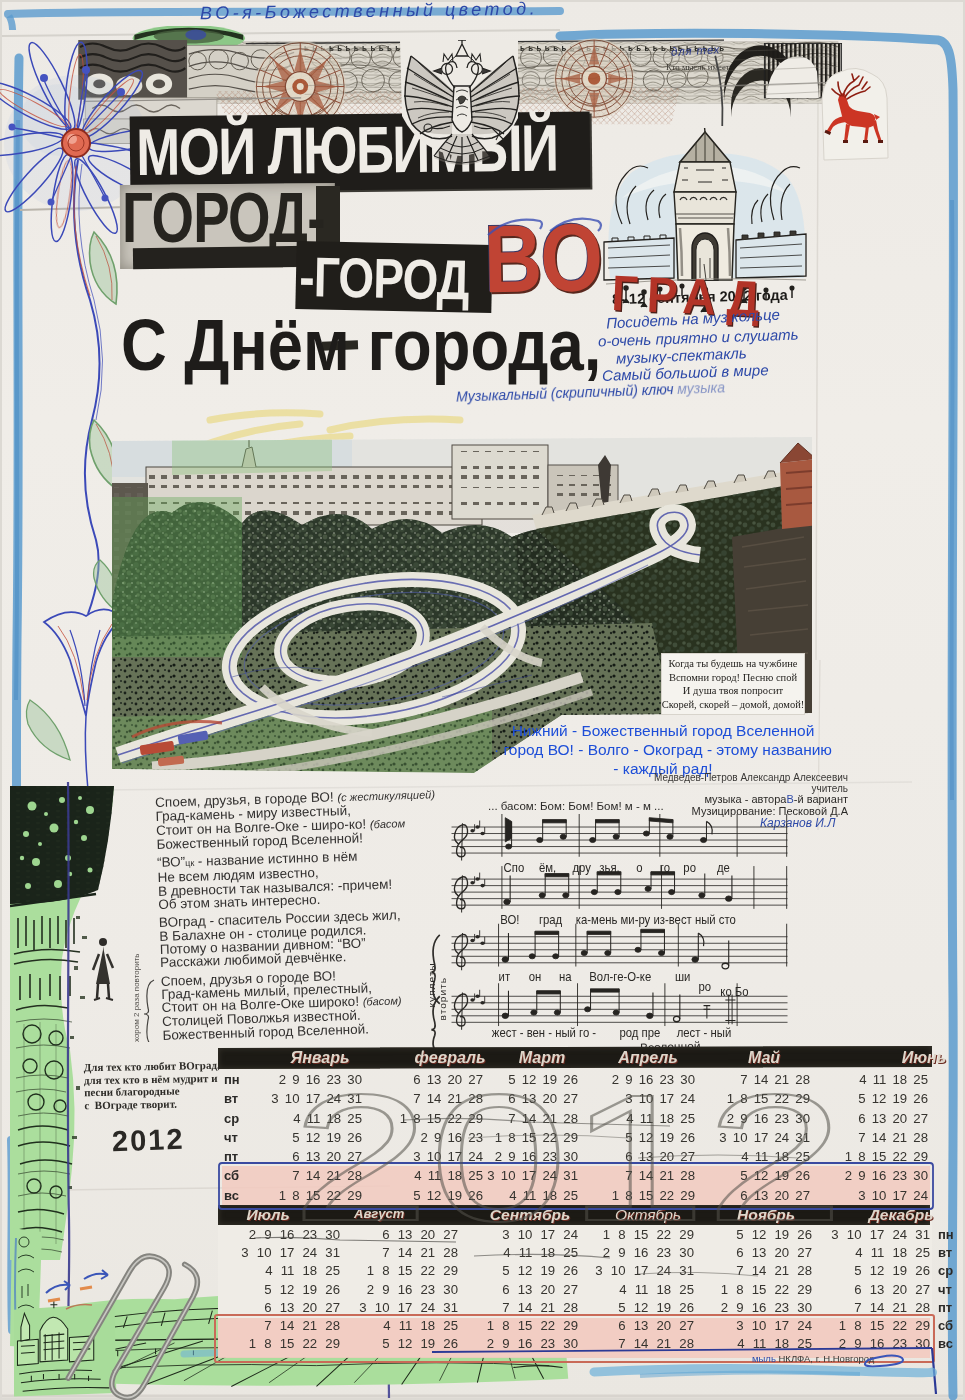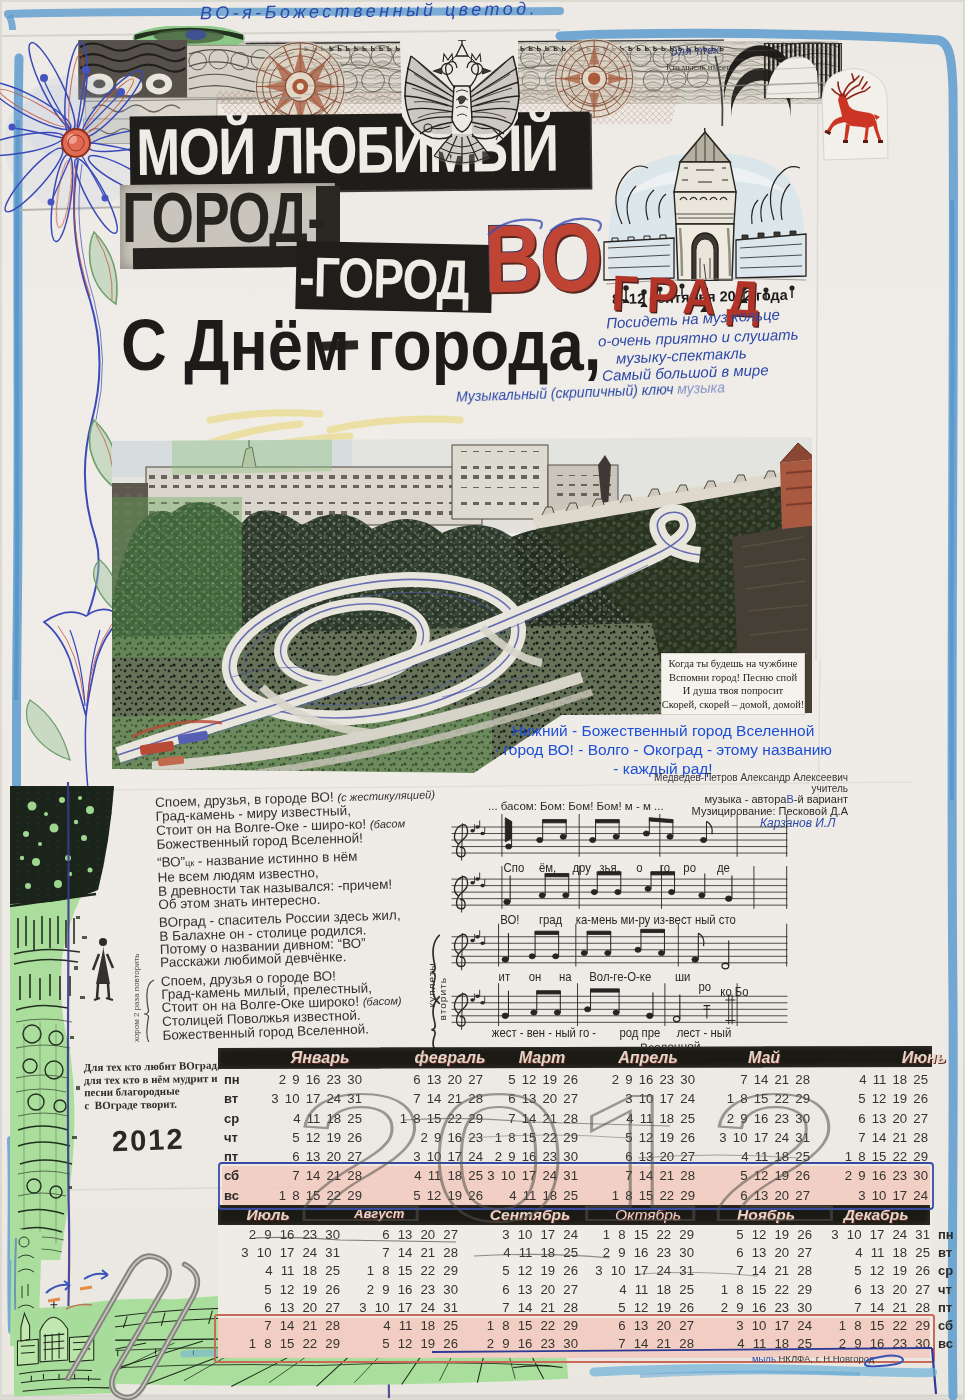--- a/index.html
+++ b/index.html
@@ -806,21 +806,21 @@
 <div class="abs" style="left:206px;top:1206px;width:124px;text-align:center;font-size:15.5px;font-weight:bold;font-style:italic;color:#ded6ca;text-shadow:1px 1px 0 #6b2a20;white-space:nowrap;z-index:3;">Июль</div>
 
 <div class="abs" style="left:354px;top:1206px;width:124px;text-align:left;font-size:13px;font-weight:bold;font-style:italic;color:#ded6ca;text-shadow:1px 1px 0 #6b2a20;white-space:nowrap;z-index:3;">Август</div>
 
 <div class="abs" style="left:468px;top:1206px;width:124px;text-align:center;font-size:15.5px;font-weight:bold;font-style:italic;color:#ded6ca;text-shadow:1px 1px 0 #6b2a20;white-space:nowrap;z-index:3;">Сентябрь</div>
 
 <div class="abs" style="left:586px;top:1206px;width:124px;text-align:center;font-size:15.5px;font-weight:normal;font-style:italic;color:#ded6ca;text-shadow:1px 1px 0 #6b2a20;white-space:nowrap;z-index:3;">Октябрь</div>
 
 <div class="abs" style="left:704px;top:1206px;width:124px;text-align:center;font-size:15.5px;font-weight:bold;font-style:italic;color:#ded6ca;text-shadow:1px 1px 0 #6b2a20;white-space:nowrap;z-index:3;">Ноябрь</div>
 
-<div class="abs" style="left:814px;top:1206px;width:124px;text-align:center;font-size:15.5px;font-weight:bold;font-style:italic;color:#ded6ca;text-shadow:1px 1px 0 #6b2a20;white-space:nowrap;z-index:3;">Декабрь</div>
+<div class="abs" style="left:839px;top:1206px;width:124px;text-align:center;font-size:15.5px;font-weight:bold;font-style:italic;color:#ded6ca;text-shadow:1px 1px 0 #6b2a20;white-space:nowrap;z-index:3;">Декабрь</div>
 
 <div class="abs" style="left:218px;top:1318px;width:712px;height:40px;background:#f2cabf;opacity:0.9;z-index:2;"></div>
 
 <svg class="abs" style="left:212px;top:1312px;z-index:4;" width="726" height="54">
       <rect x="3" y="3" width="719" height="47" fill="none" stroke="#c96a58" stroke-width="2" rx="2"></rect>
     </svg>
 
 <div class="abs" style="left:938px;top:1226px;font-size:13px;font-weight:bold;line-height:18.2px;color:#2b2a28;z-index:3;">пн<br>вт<br>ср<br>чт<br>пт<br>сб<br>вс</div>
 
 <div class="abs" style="left:228px;top:1226px;width:112px;text-align:right;font-size:13.2px;line-height:18.2px;color:#36342f;white-space:nowrap;word-spacing:4.5px;z-index:3;">2 9 16 23 30<br>3 10 17 24 31<br>4 11 18 25<br>5 12 19 26<br>6 13 20 27<br>7 14 21 28<br>1 8 15 22 29</div>

